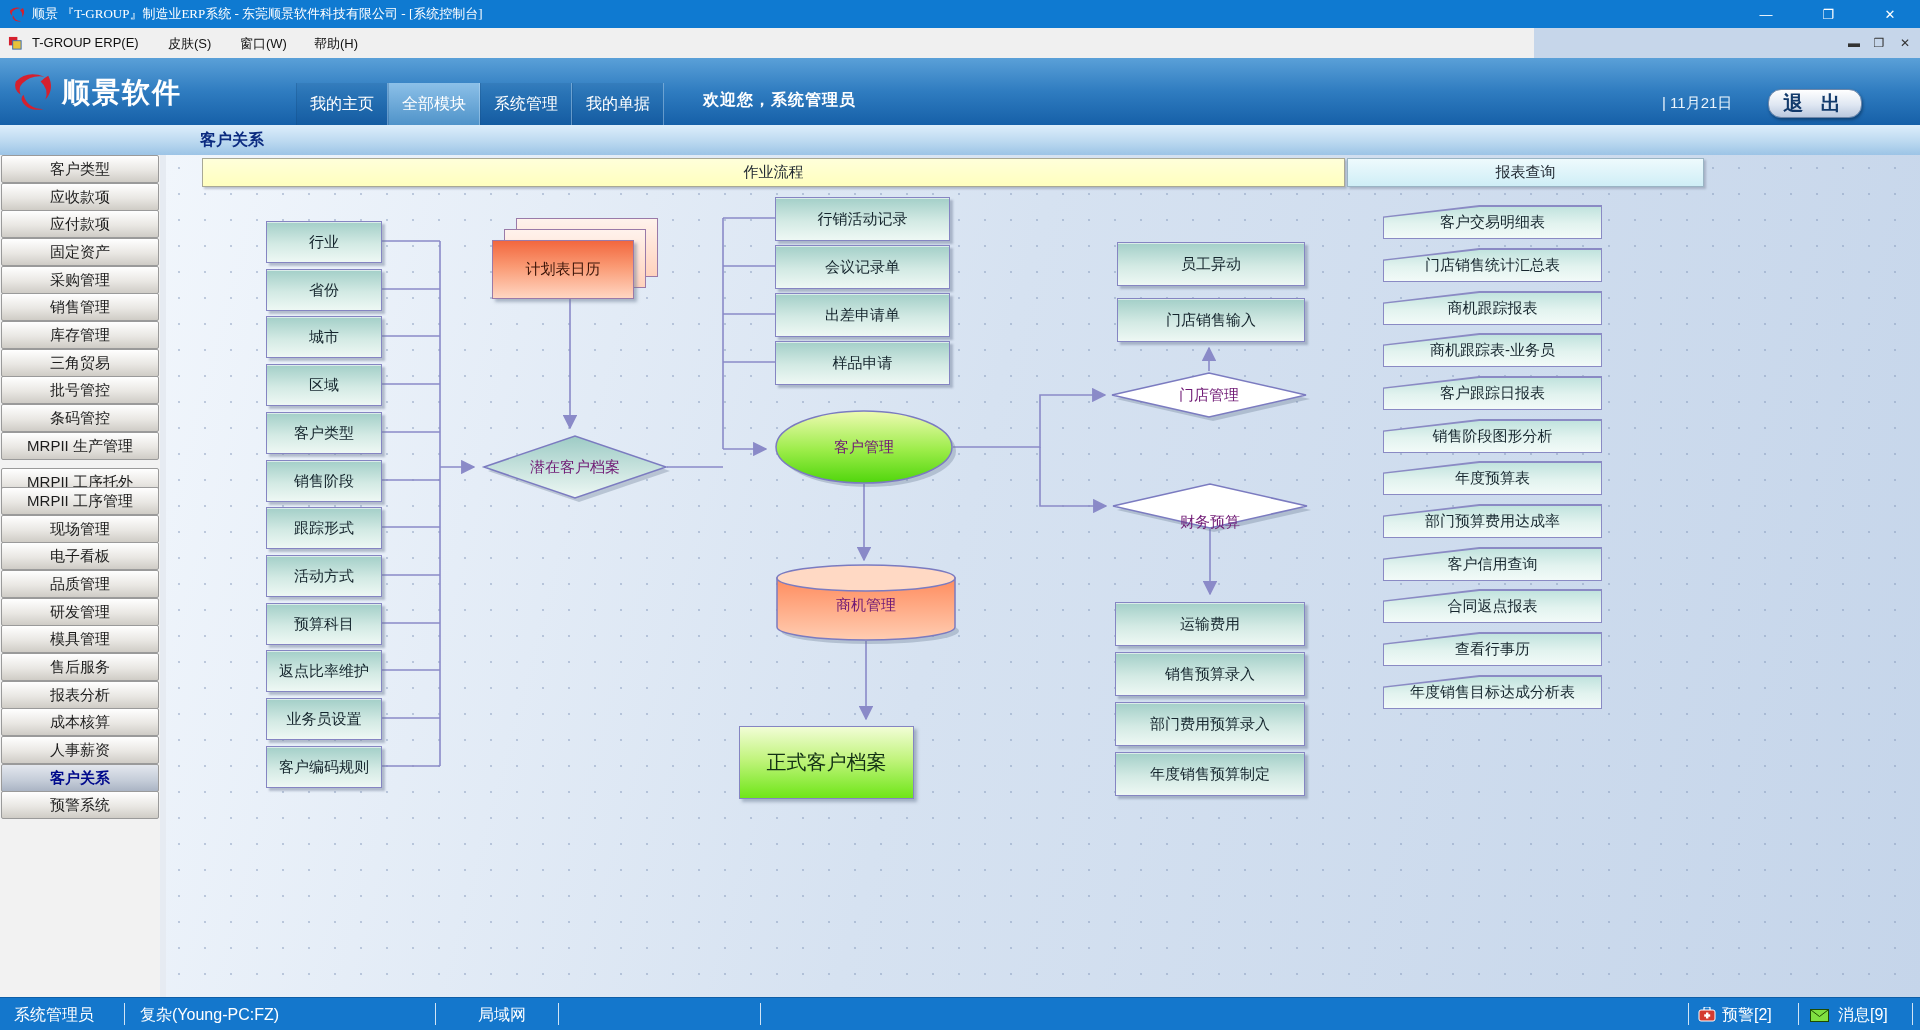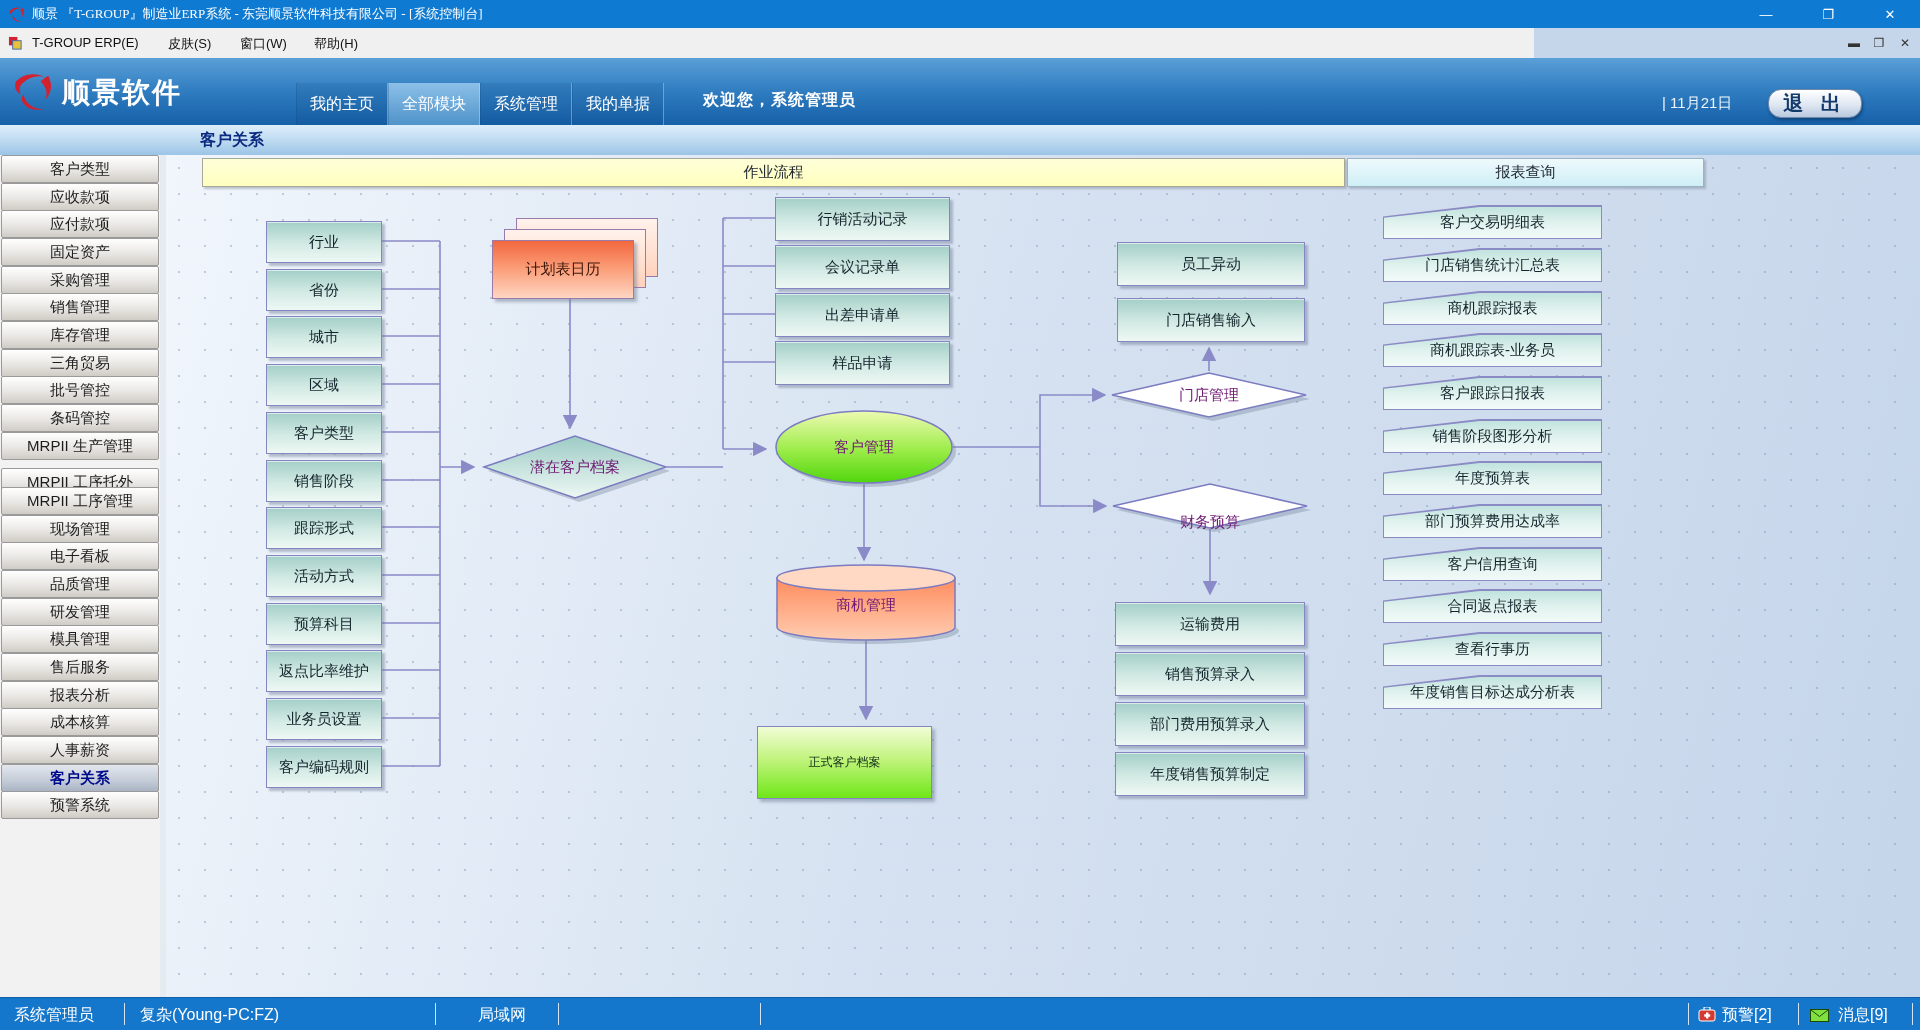--- a/index.html
+++ b/index.html
@@ -60,22 +60,22 @@
   .band.work{left:202px;top:158px;width:1141px;background:linear-gradient(180deg,#ffffda,#ffffbe);}
   .band.rep{left:1347px;top:158px;width:355px;background:linear-gradient(180deg,#eefafd,#cfeef6);border-color:#9ab4c4;}
 
   .tbox{position:absolute;display:flex;align-items:center;justify-content:center;font-size:15px;color:#14242c;
         background:linear-gradient(180deg,#a3cfc8 0%,#d3eae4 55%,#eef8f4 100%);border:1px solid #8585c2;
         box-shadow:3px 3px 2px rgba(110,125,150,.45),inset 0 1px 0 rgba(255,255,255,.6);z-index:2;cursor:pointer;}
   .setup{left:266px;width:114px;height:40px;}
   .act{left:775px;width:173px;height:42px;}
   .store{left:1117px;width:186px;height:42px;}
   .bud{left:1115px;width:188px;height:42px;}
-  .gbox{position:absolute;left:757px;top:726px;width:173px;height:71px;display:flex;align-items:center;justify-content:center;
-        font-size:12px;color:#123014;background:linear-gradient(180deg,#f2fdd6 0%,#c2f47e 45%,#6fe618 100%);
+  .gbox{position:absolute;left:739px;top:726px;width:173px;height:71px;display:flex;align-items:center;justify-content:center;
+        font-size:20px;color:#123014;background:linear-gradient(180deg,#f2fdd6 0%,#c2f47e 45%,#6fe618 100%);
         border:1px solid #8585c2;box-shadow:3px 3px 3px rgba(110,125,150,.5);z-index:2;cursor:pointer;}
   .calback{position:absolute;width:140px;height:57px;background:linear-gradient(180deg,#fff2ec 0%,#ffd2bd 100%);
            border:1px solid #9a7aa8;z-index:2;}
   .cal{position:absolute;left:492px;top:240px;width:140px;height:57px;display:flex;align-items:center;justify-content:center;
        font-size:15px;color:#3a1408;background:linear-gradient(180deg,#f2673e 0%,#fa9a74 45%,#ffd6c2 100%);
        border:1px solid #9a7aa8;box-shadow:3px 3px 3px rgba(110,125,150,.5);z-index:3;cursor:pointer;}
 
   .rpt{position:absolute;left:1383px;width:219px;height:34px;background:#8a8ac4;
        clip-path:polygon(0 34%,44% 0,100% 0,100% 100%,0 100%);
        filter:drop-shadow(3px 3px 2px rgba(100,115,145,.5));z-index:2;cursor:pointer;}

